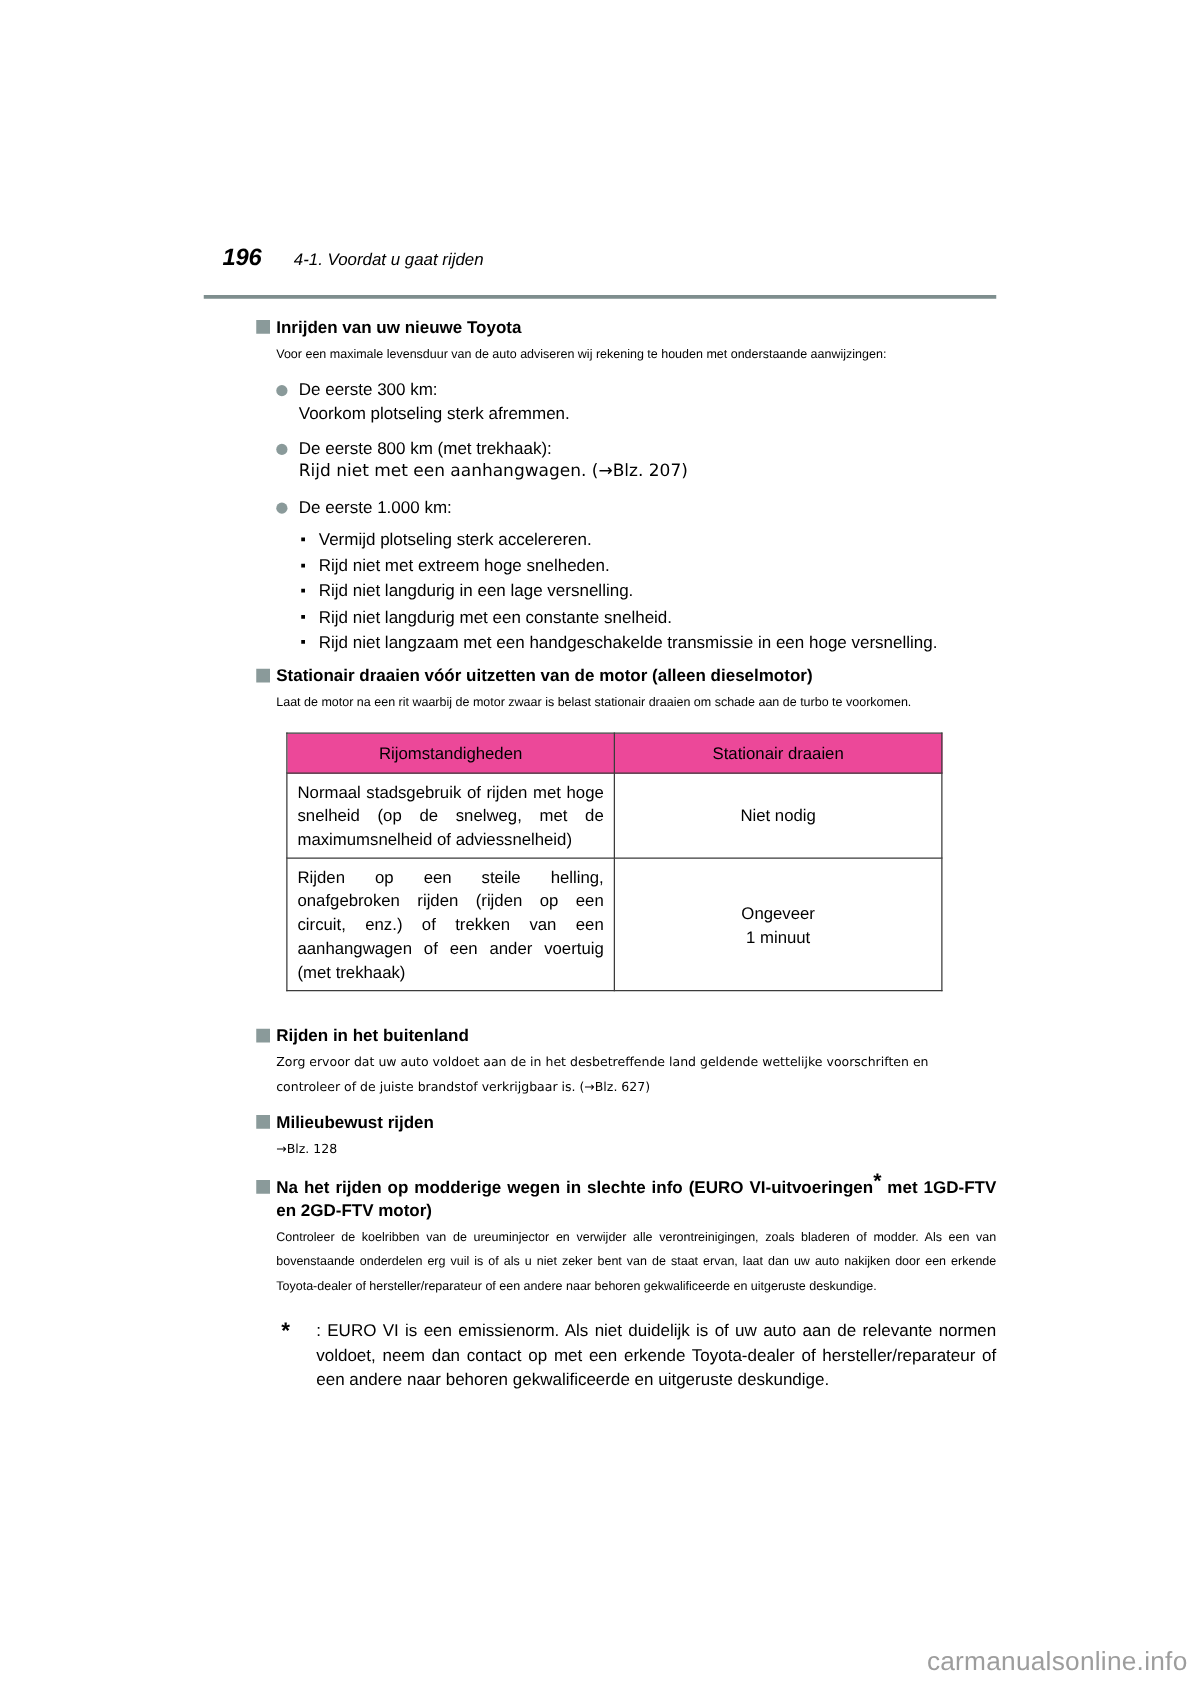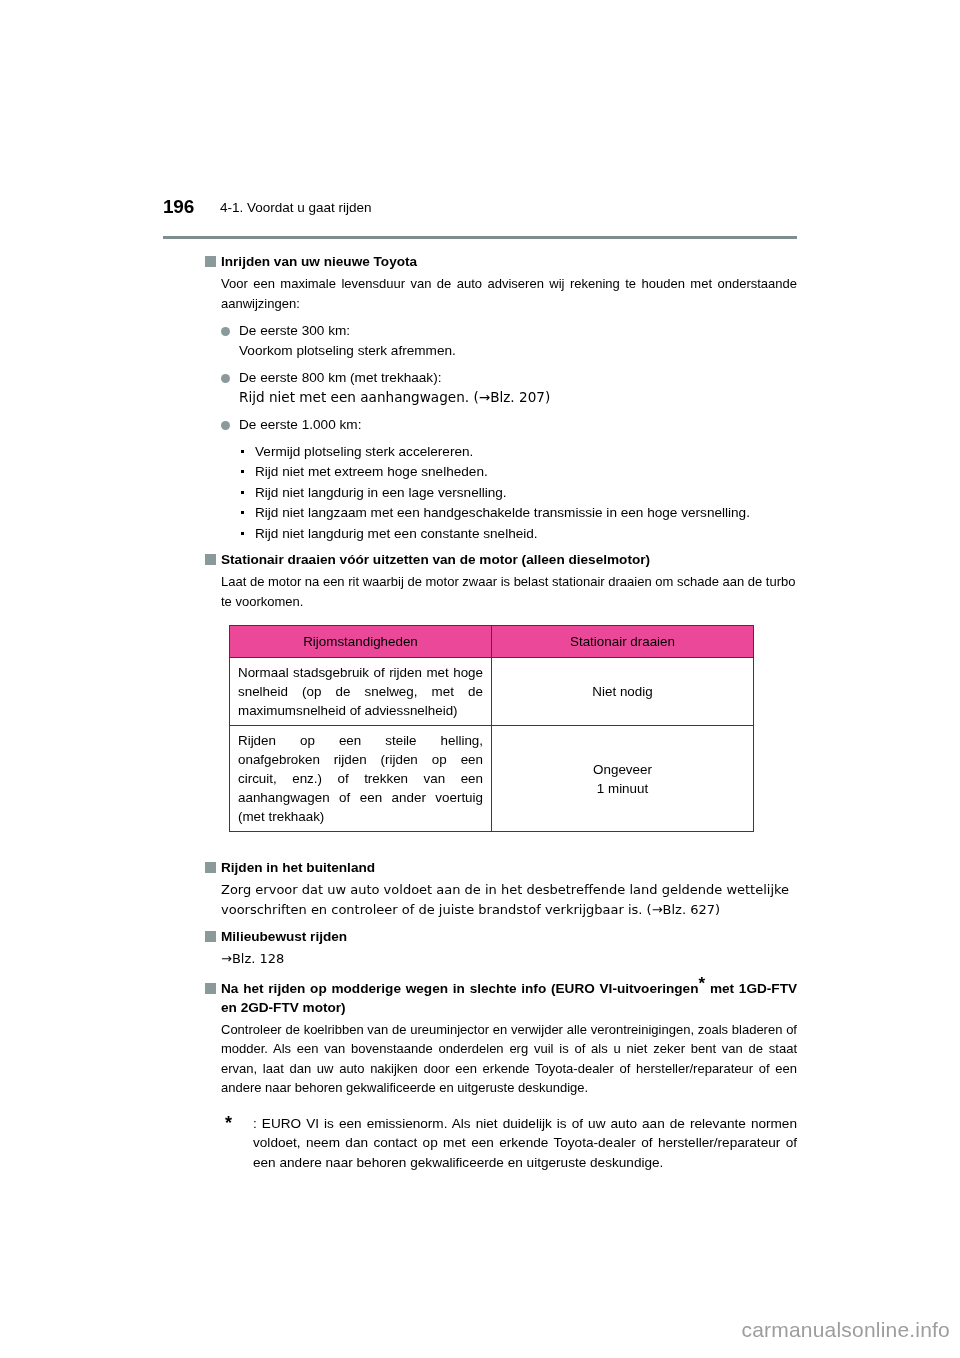--- a/index.html
+++ b/index.html
@@ -19,24 +19,25 @@
     position: absolute;
     left: 0; top: 0;
     width: 960px;
     height: 1358px;
     overflow: hidden;
   }
 
   
   .header {
     position: absolute;
-    left: 163px;
+    left: 178px;
     top: 196px;
     width: 634px;
     height: 30px;
+    font-style: italic;
   }
   .page-number {
     position: absolute;
     left: 0;
     top: 0;
     font-size: 19px;
     font-weight: bold;
     letter-spacing: -0.2px;
   }
   .header-title {
@@ -73,21 +74,21 @@
   .sec-head .sq {
     position: absolute;
     left: 42px;
     top: 4px;
     width: 11px;
     height: 11px;
     background: #8a9a9a;
   }
 
   .para {
-    font-size: 13px;
+    font-size: 10px;
     line-height: 19.5px;
     padding-left: 58px;
     text-align: justify;
     margin-top: 3px;
   }
   .para.nojust { text-align: left; }
 
   
   .rb {
     position: relative;
@@ -241,27 +242,27 @@
       <span>Vermijd plotseling sterk accelereren.</span>
     </div>
     <div class="sb">
       <span class="tick"></span>
       <span>Rijd niet met extreem hoge snelheden.</span>
     </div>
     <div class="sb">
       <span class="tick"></span>
       <span>Rijd niet langdurig in een lage versnelling.</span>
     </div>
+    <div class="sb">
+      <span class="tick"></span>
+      <span>Rijd niet langdurig met een constante snelheid.</span>
+    </div>
     <div class="sb" style="text-align:justify;padding-right:0px">
       <span class="tick"></span>
       <span>Rijd niet langzaam met een handgeschakelde transmissie in een hoge versnelling.</span>
-    </div>
-    <div class="sb">
-      <span class="tick"></span>
-      <span>Rijd niet langdurig met een constante snelheid.</span>
     </div>
 
     <div class="sec-head" style="margin-top:7px">
       <span class="sq"></span>
       <span>Stationair draaien vóór uitzetten van de motor (alleen dieselmotor)</span>
     </div>
     <div class="para nojust">Laat de motor na een rit waarbij de motor zwaar is belast stationair draaien om schade aan de turbo te voorkomen.</div>
 
     <div class="tbl-wrap">
       <table class="t">

